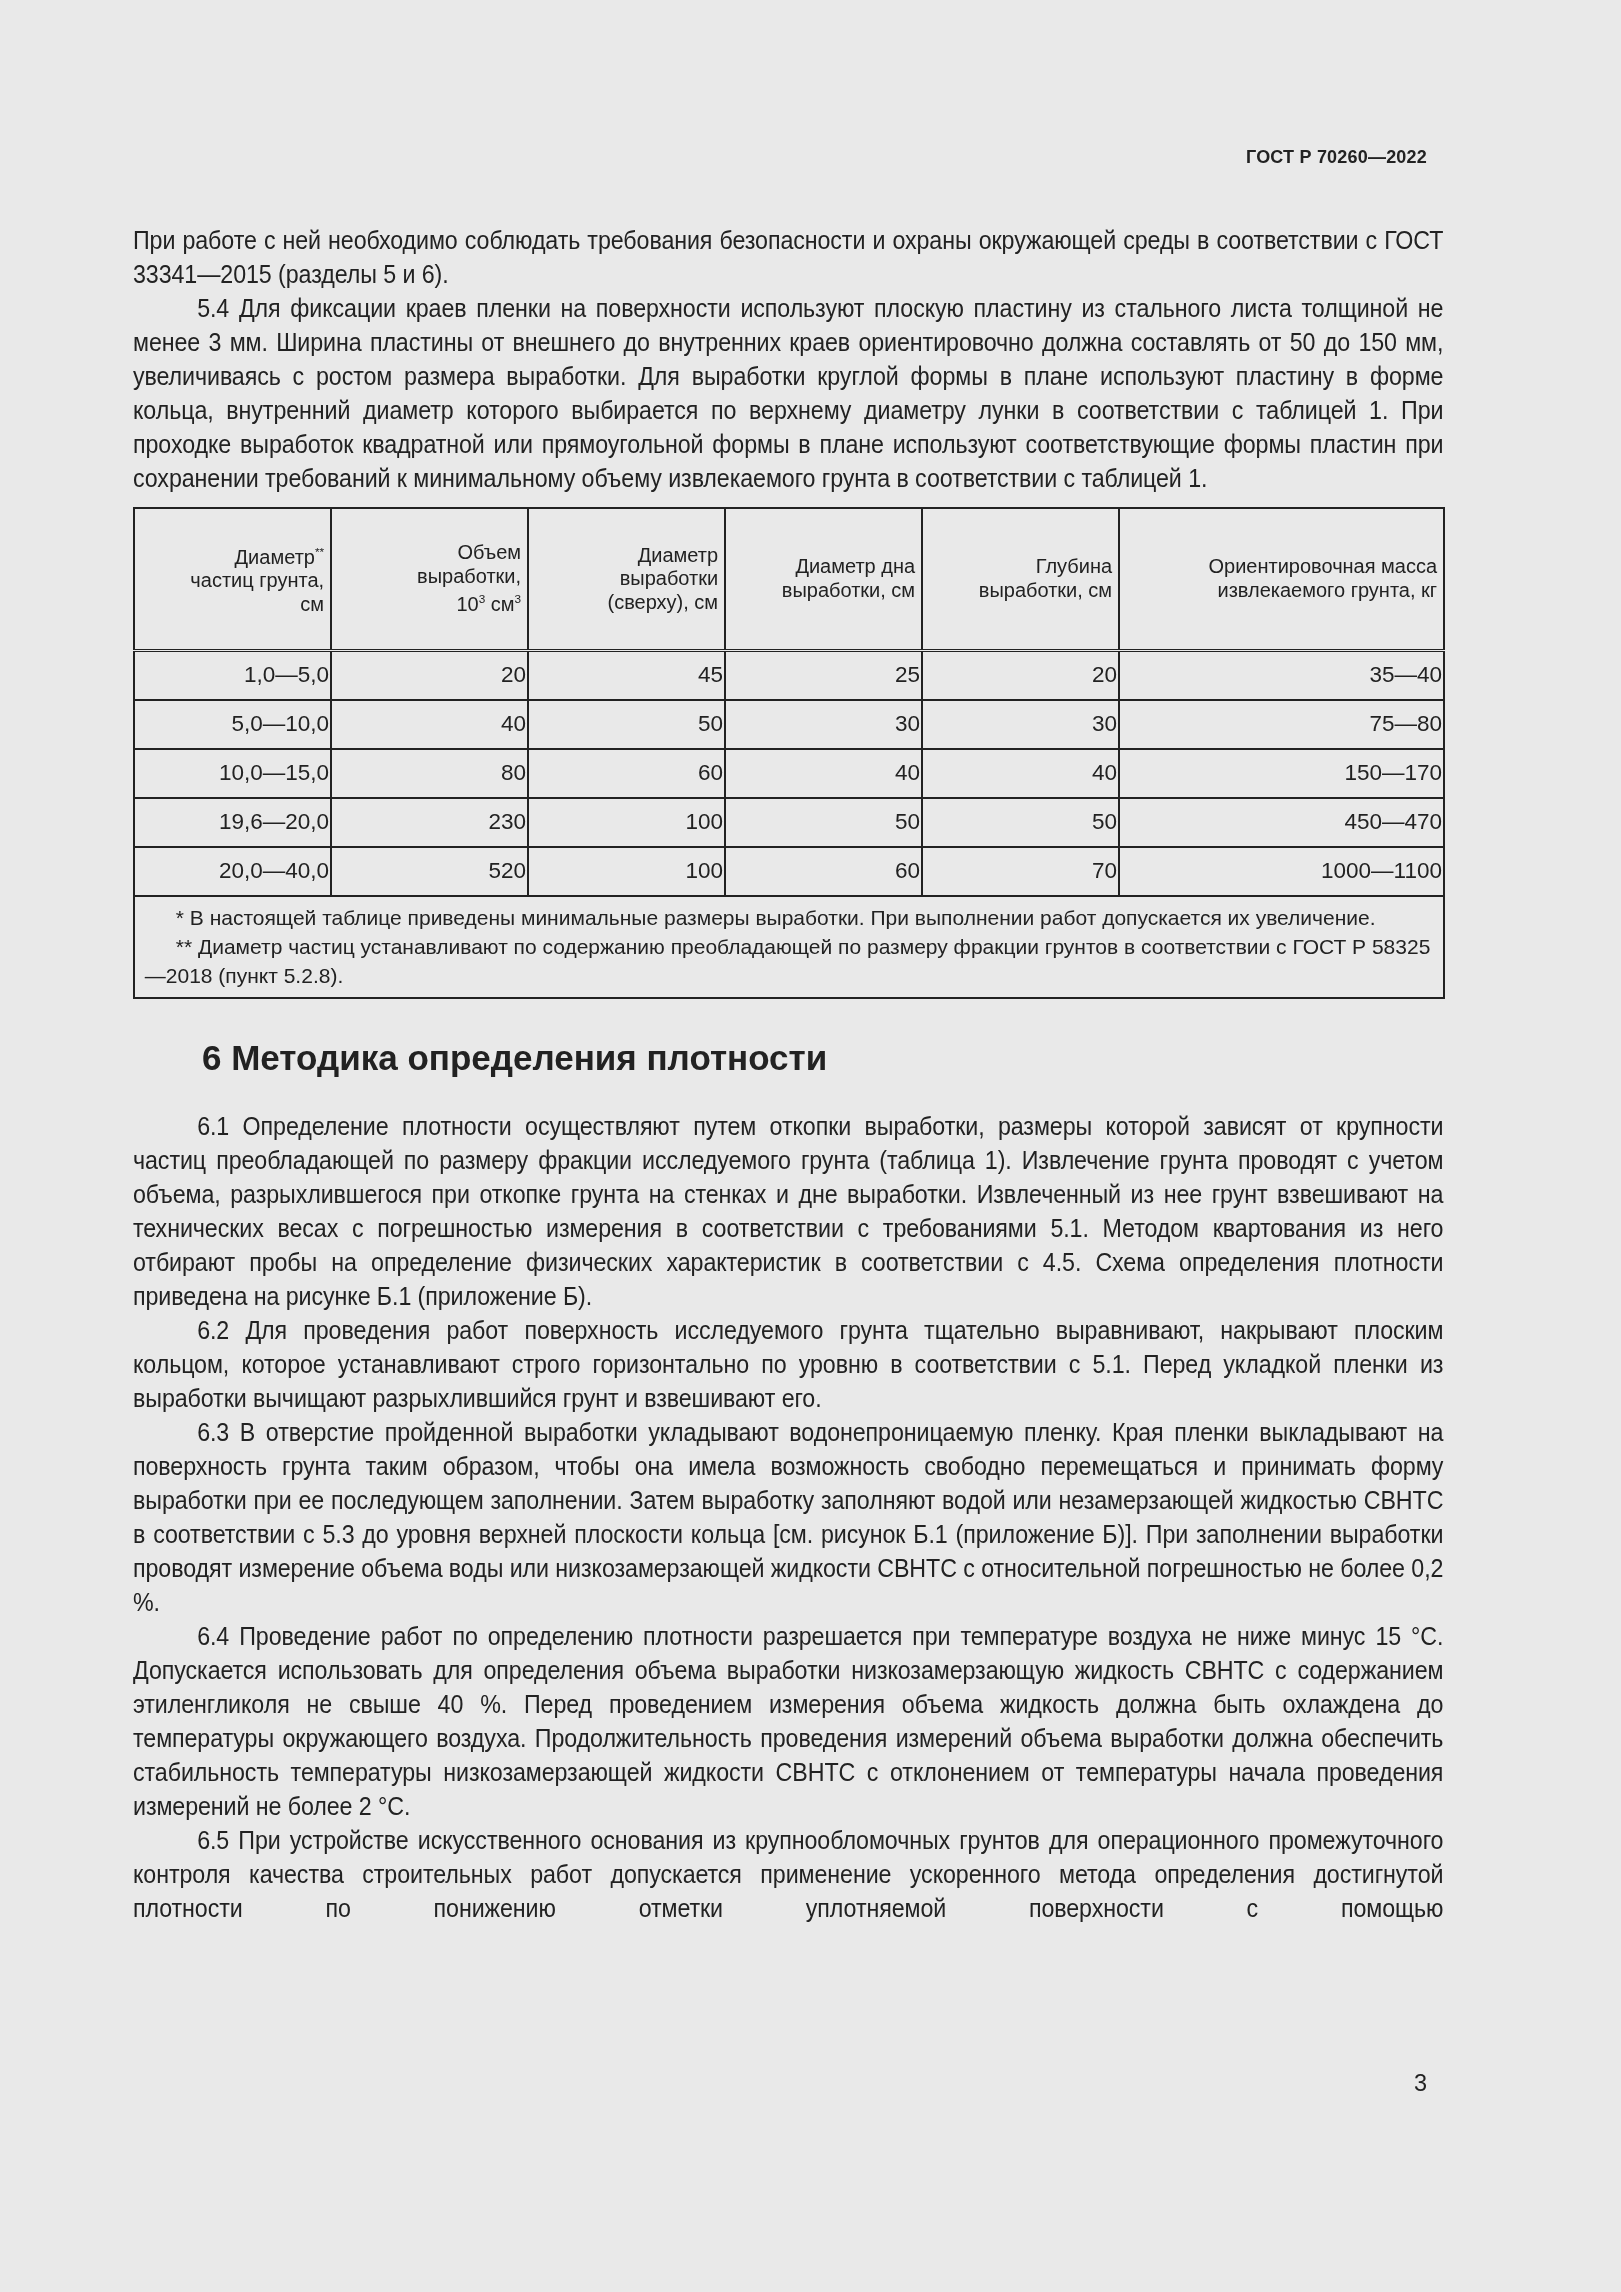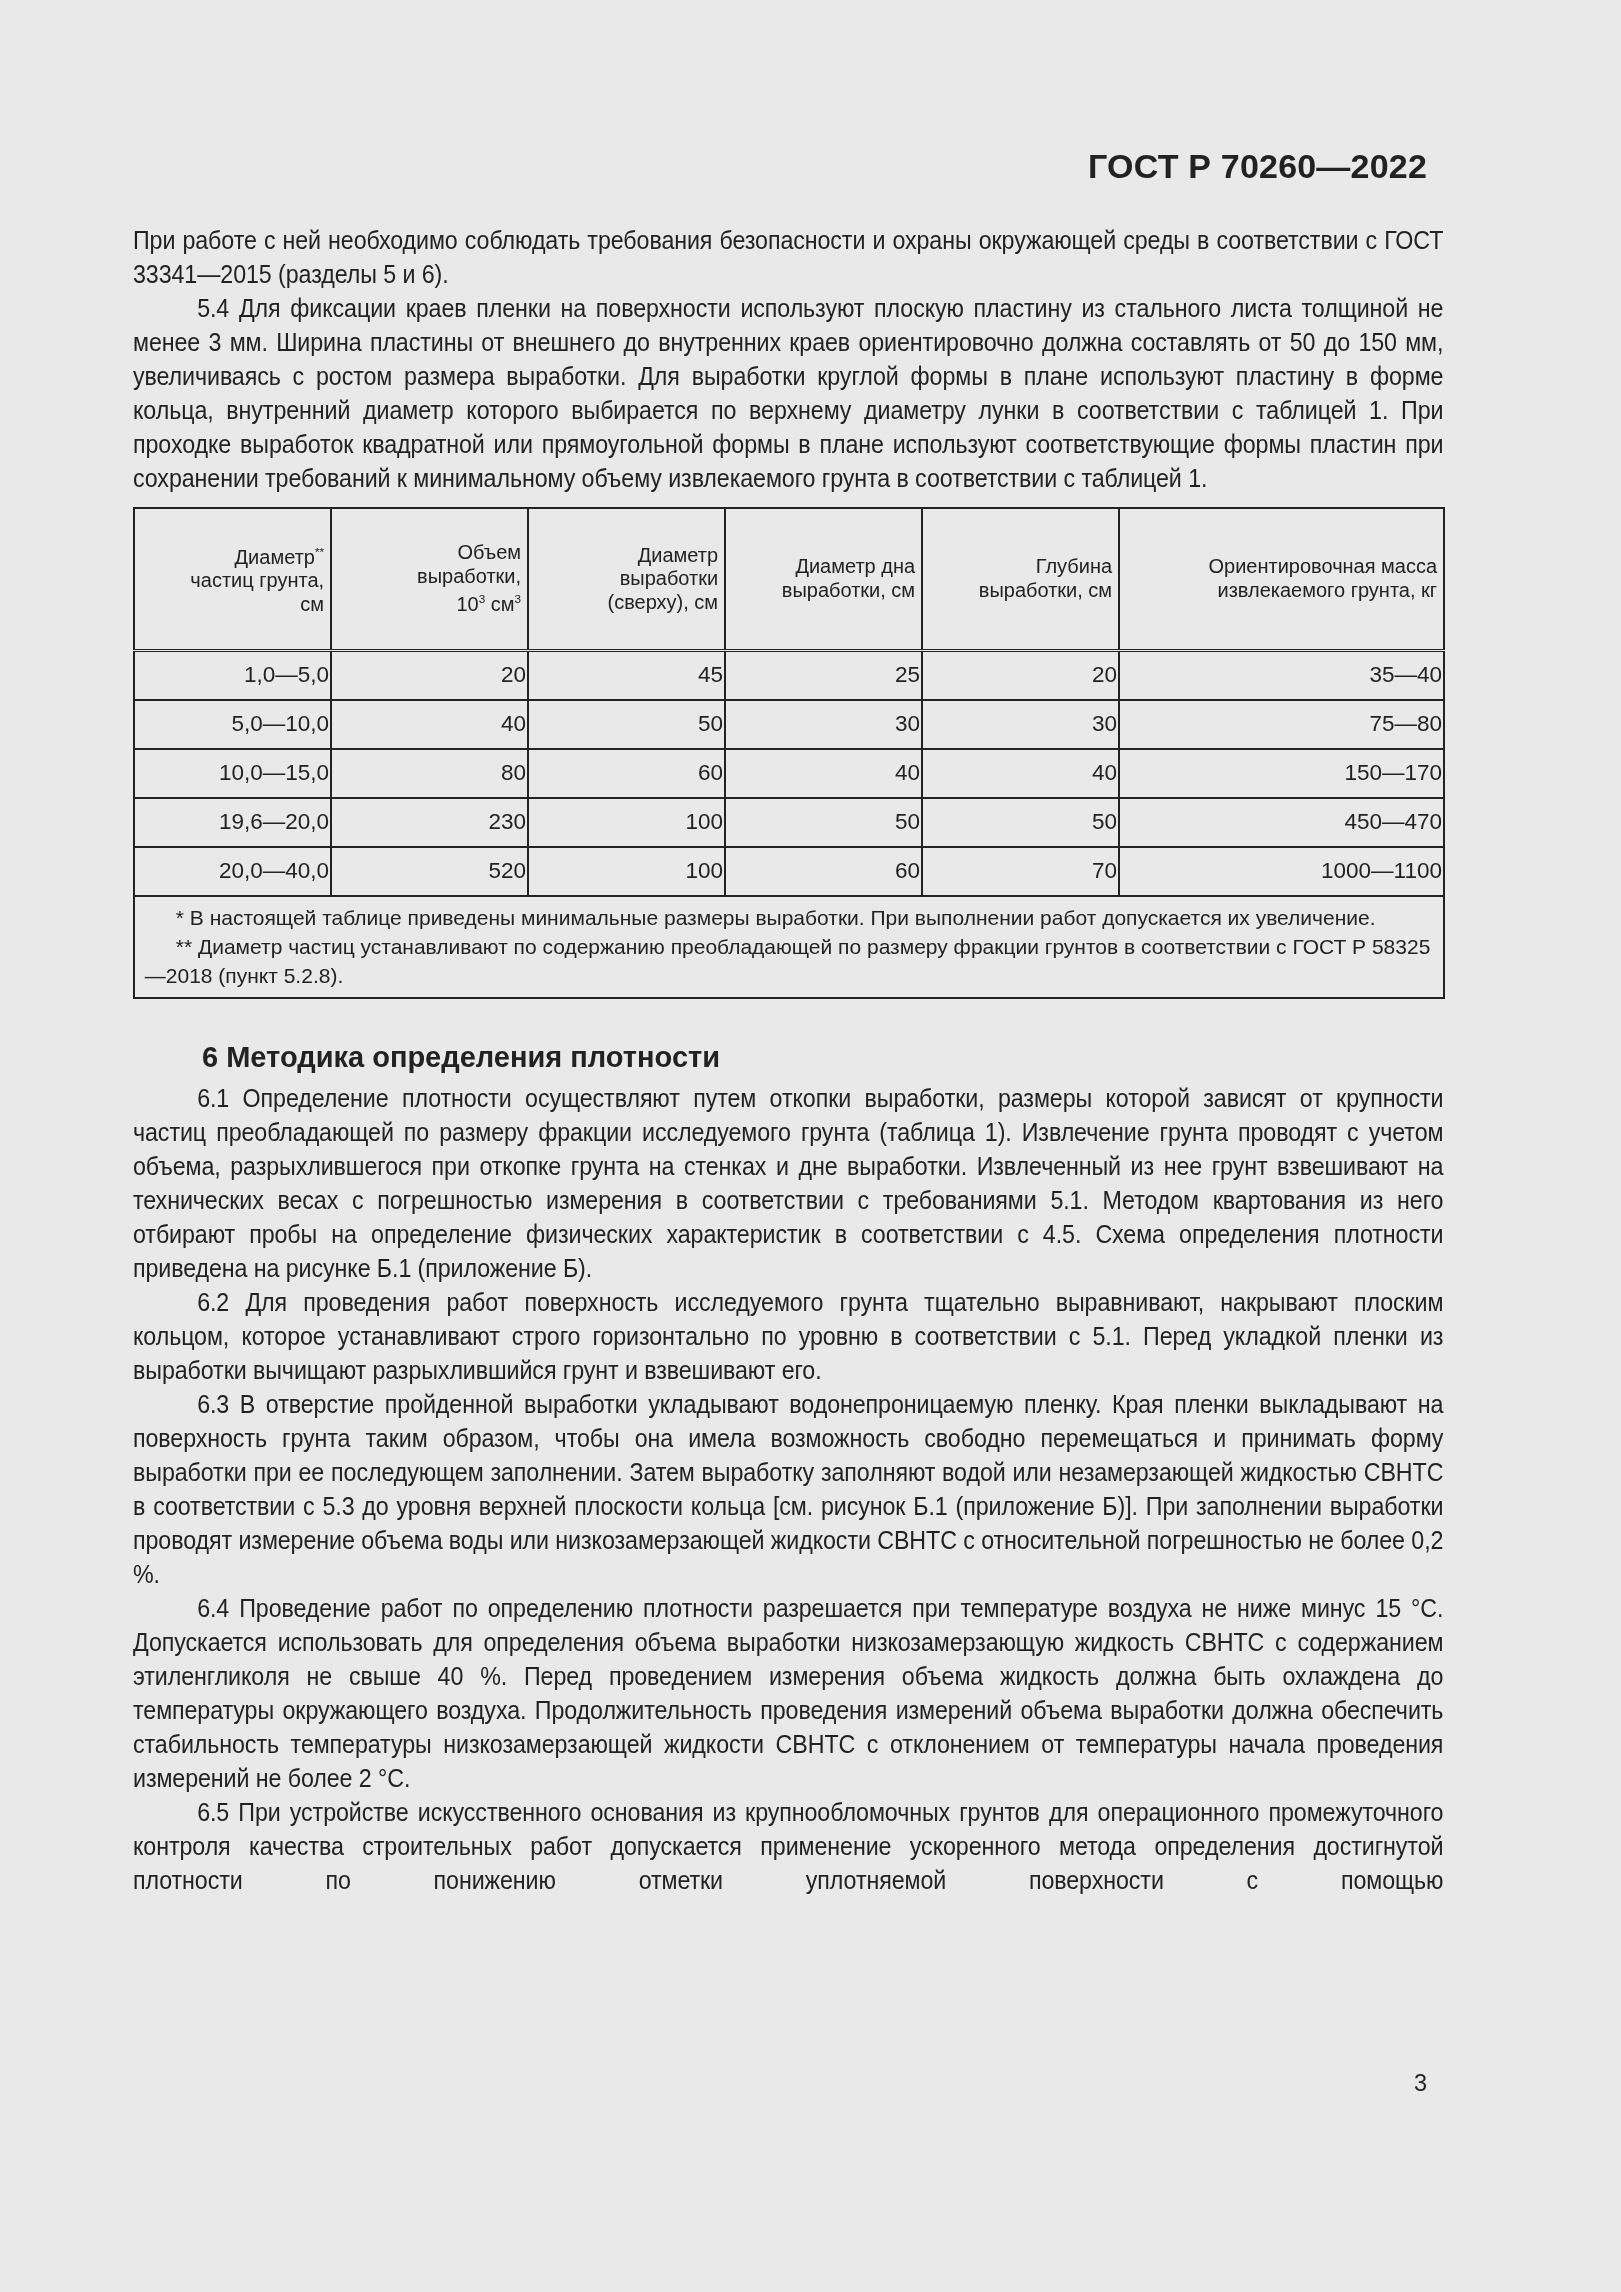--- a/index.html
+++ b/index.html
@@ -13,21 +13,21 @@
     }
     .page {
       position: absolute;
       left: 117px; top: 0;
       width: 1310px;
     }
     .header-code {
       position: absolute;
       top: 147px; right: 0;
       font-weight: bold;
-      font-size: 34px;
+      font-size: 18px;
       letter-spacing: 0.2px;
     }
     .flow {
       position: absolute;
       top: 223px; left: 16px; width: 1310px;
     }
     p.txt {
       margin: 0;
       font-size: 25px;
       line-height: 34px;
@@ -69,23 +69,23 @@
     table.t1 th sup { font-size: 11.8px; vertical-align: 7.8px; }
     table.t1 td { height: 45px; }
     table.t1 td.notes {
       text-align: left;
       font-size: 21px;
       line-height: 29px;
       padding: 5.9px 9.8px 7.8px 9.8px;
     }
     .note-line { text-indent: 31px; }
     .section-title {
-      margin: 41px 0 6px 69px;
+      margin: 41px 0 34px 69px;
       font-weight: bold;
-      font-size: 29px;
+      font-size: 35px;
       line-height: 35px;
     }
     .page-num {
       position: absolute;
       top: 2070px; right: 0;
       font-size: 23.5px;
     }
   </style>
 </head>
 <body>

